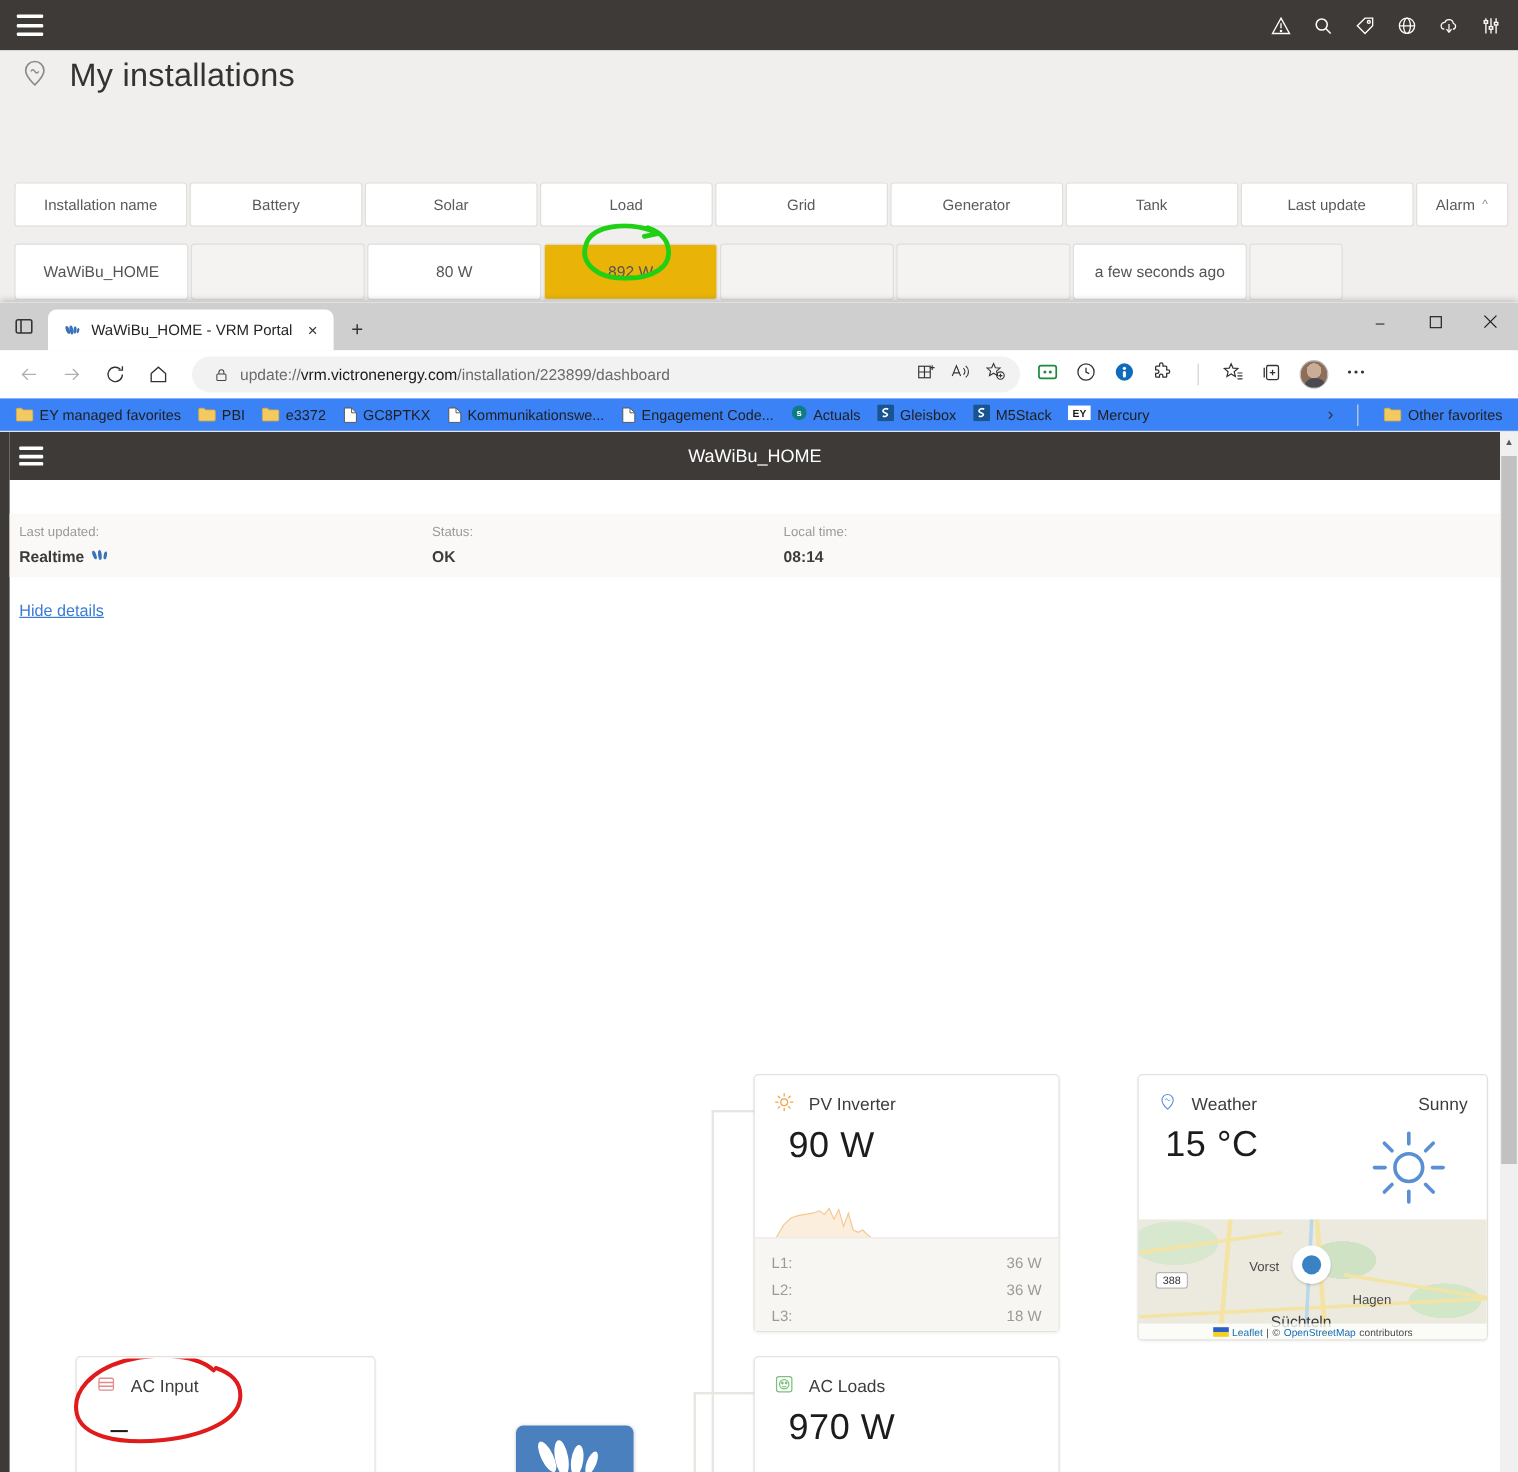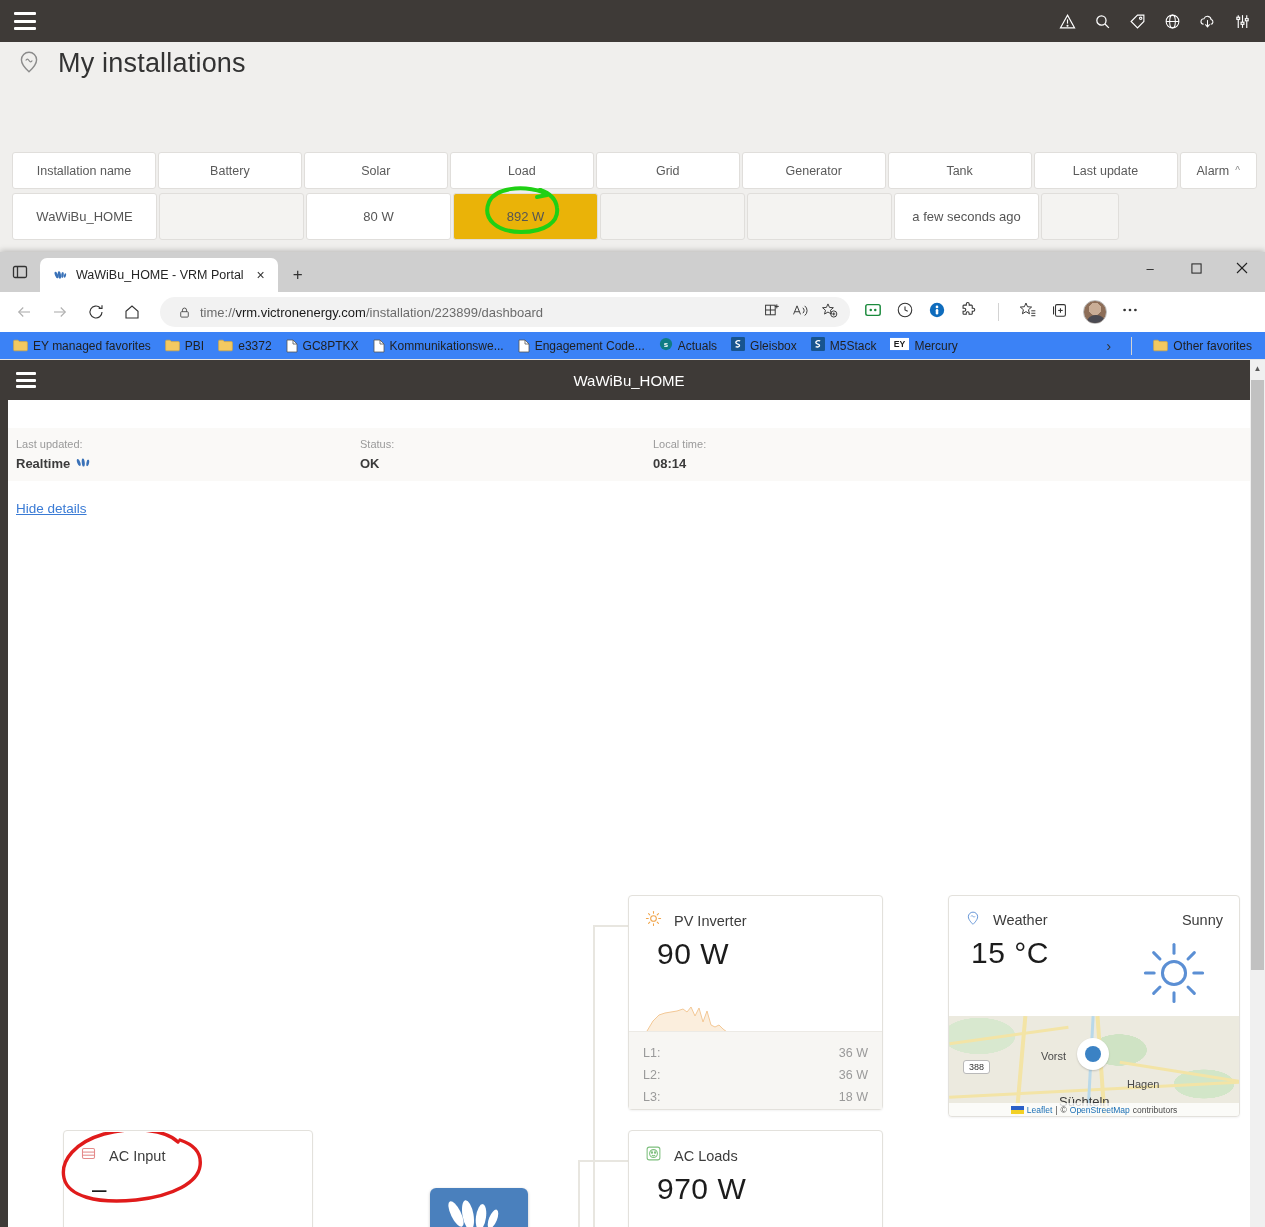--- a/index.html
+++ b/index.html
@@ -28,21 +28,21 @@
 
   .vrm-body { position: absolute; left: 0; top: 42px; width: 1265px; height: 215px; background: #f0efed; }
 
   .vrm-title-row {
     position: absolute; left: 16px; top: 48px;
     display: flex; align-items: center; gap: 16px;
   }
   .vrm-title { font-size: 27px; color: #333; font-weight: 400; letter-spacing: .2px; }
 
   .inst-table { position: absolute; left: 12px; top: 152px; width: 1245px; }
-  .inst-row { display: flex; gap: 2px; margin-bottom: 4px; }
+  .inst-row { display: flex; gap: 2px; margin-bottom: 14px; }
   .inst-cell {
     background: #fff; border: 1px solid #e0dedb; border-radius: 3px;
     height: 37px; display: flex; align-items: center; justify-content: center;
     font-size: 12.5px; color: #5a5a5a;
   }
   .inst-row.data .inst-cell { height: 47px; font-size: 13px; color: #555; }
   .inst-cell.empty { background: #f4f3f1; }
   .inst-cell.green { background: #eab308; }
   .c0 { width: 145px; } .c1 { width: 145px; } .c2 { width: 145px; }
   .c3 { width: 145px; } .c4 { width: 145px; } .c5 { width: 145px; }
@@ -378,21 +378,21 @@
           <path d="M4 11 L12 4 L20 11 V20 H4 Z"></path>
         </svg>
     </div>
     <div class="omnibox">
       <span class="omni-lock">
         <svg width="13" height="13" viewBox="0 0 24 24" fill="none" stroke="#444" stroke-width="1.6">
             <rect x="5" y="10.5" width="14" height="10" rx="1.6"></rect>
             <path d="M8.2 10.5V7.6a3.8 3.8 0 0 1 7.6 0v2.9"></path>
           </svg>
       </span>
-      <span class="omni-url"><span class="dim">time://</span><span>vrm.victronenergy.com</span><span class="dim">/installation/223899/dashboard</span></span>
+      <span class="omni-url"><span class="dim">update://</span><span>vrm.victronenergy.com</span><span class="dim">/installation/223899/dashboard</span></span>
       <span class="omni-actions">
         <span>
           <svg width="16" height="16" viewBox="0 0 20 20" fill="none" stroke="#333" stroke-width="1.2">
               <rect x="2" y="4" width="12" height="12"></rect>
               <line x1="8" y1="4" x2="8" y2="16"></line>
               <line x1="2" y1="10" x2="14" y2="10"></line>
               <line x1="16" y1="3" x2="16" y2="8"></line>
               <line x1="13.5" y1="5.5" x2="18.5" y2="5.5"></line>
             </svg>
         </span>

